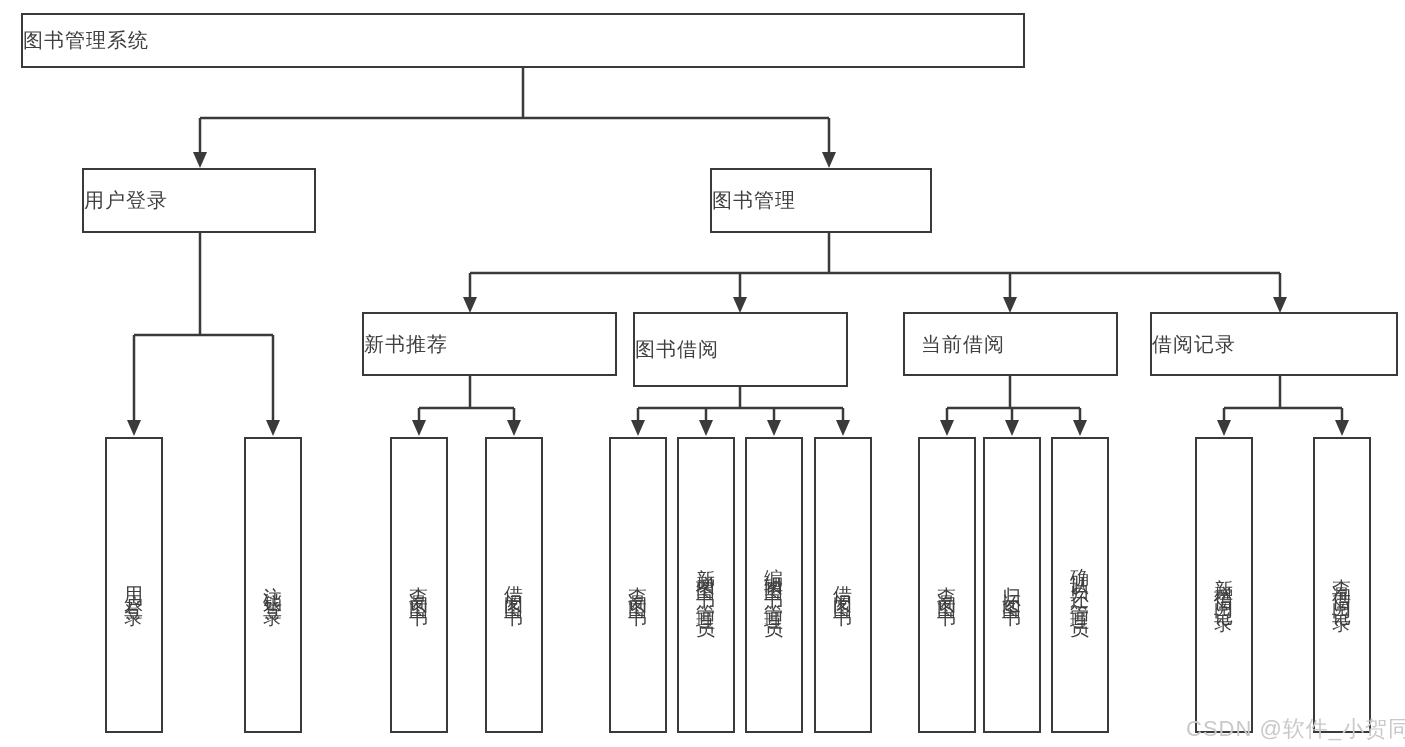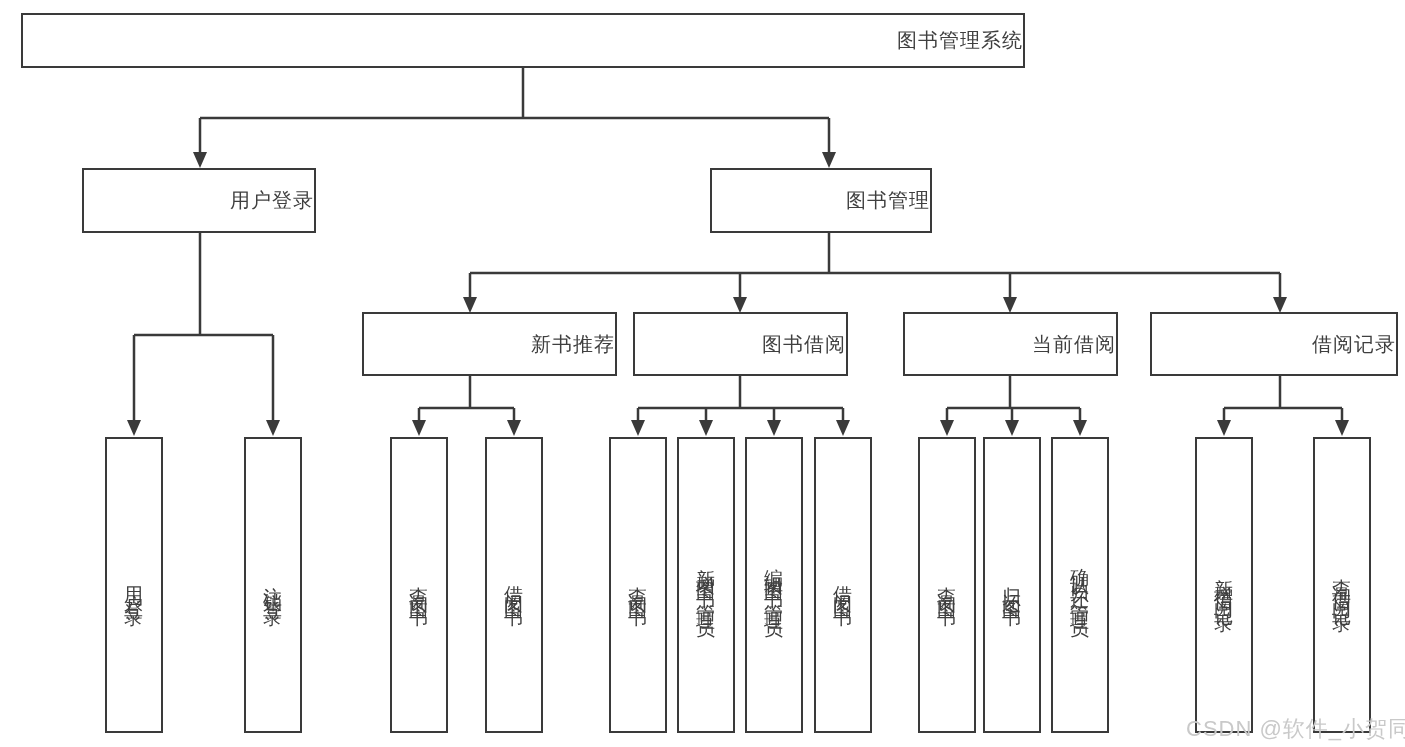--- a/index.html
+++ b/index.html
@@ -23,21 +23,21 @@
     height: 747px;
     pointer-events: none;
   }
   .node {
     position: absolute;
     box-sizing: border-box;
     border: 2.5px solid #3a3a3a;
     background: #ffffff;
     display: flex;
     align-items: center;
-    justify-content: flex-end;
+    justify-content: flex-start;
     font-size: 20px;
     letter-spacing: 1px;
     color: #3f3f3f;
     z-index: 2;
   }
   .leaf {
     position: absolute;
     box-sizing: border-box;
     border: 2.5px solid #3a3a3a;
     background: #ffffff;
@@ -114,21 +114,21 @@
   <div class="node" style="left:82px; top:168px; width:234px; height:65px;">
     <span>用户登录</span>
   </div>
   <div class="node" style="left:710px; top:168px; width:222px; height:65px;">
     <span>图书管理</span>
   </div>
 
   <div class="node" style="left:362px; top:312px; width:255px; height:64px;">
     <span>新书推荐</span>
   </div>
-  <div class="node" style="left:633px; top:312px; width:215px; height:64px;">
+  <div class="node" style="left:633px; top:312px; width:215px; height:75px;">
     <span>图书借阅</span>
   </div>
   <div class="node" style="left:903px; top:312px; width:215px; height:64px;padding-left:16px;">
     <span>当前借阅</span>
   </div>
   <div class="node" style="left:1150px; top:312px; width:248px; height:64px;">
     <span>借阅记录</span>
   </div>
 
   <div class="leaf" style="left:105px;">

